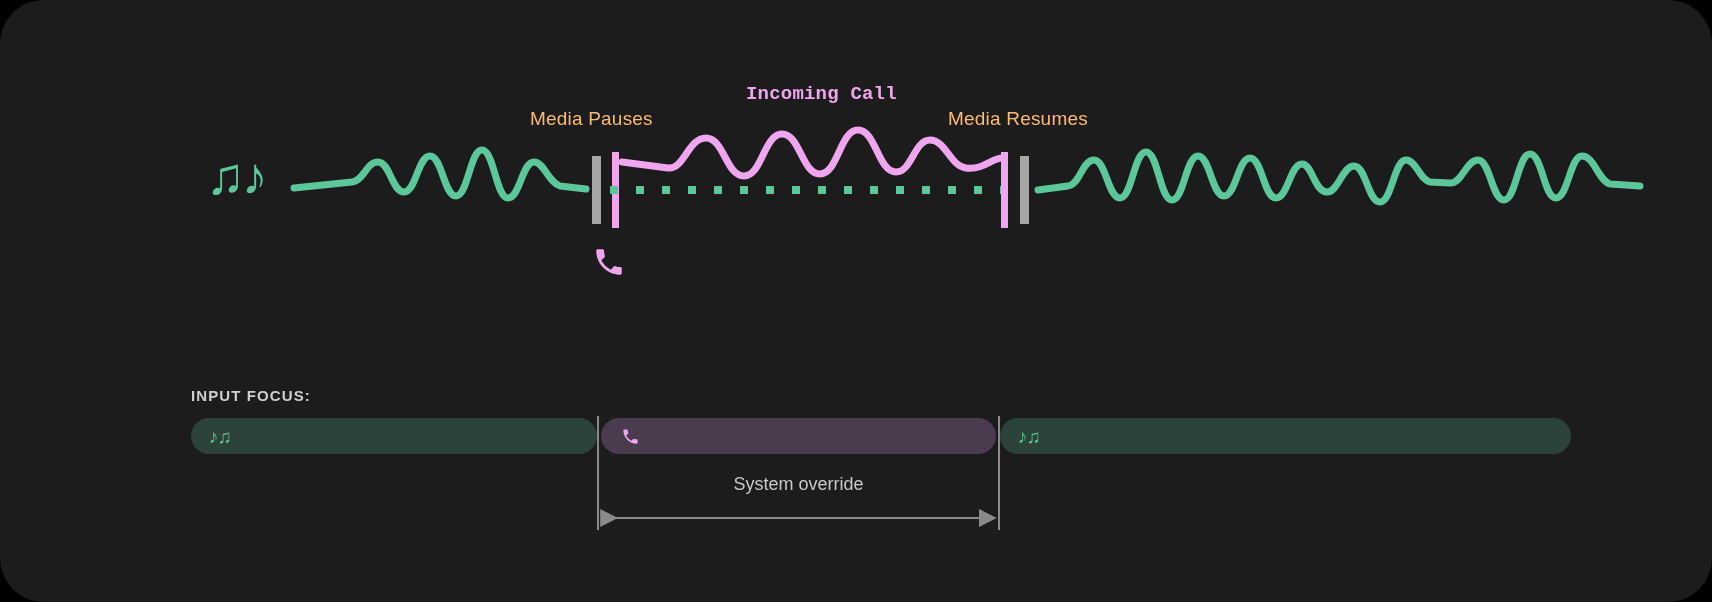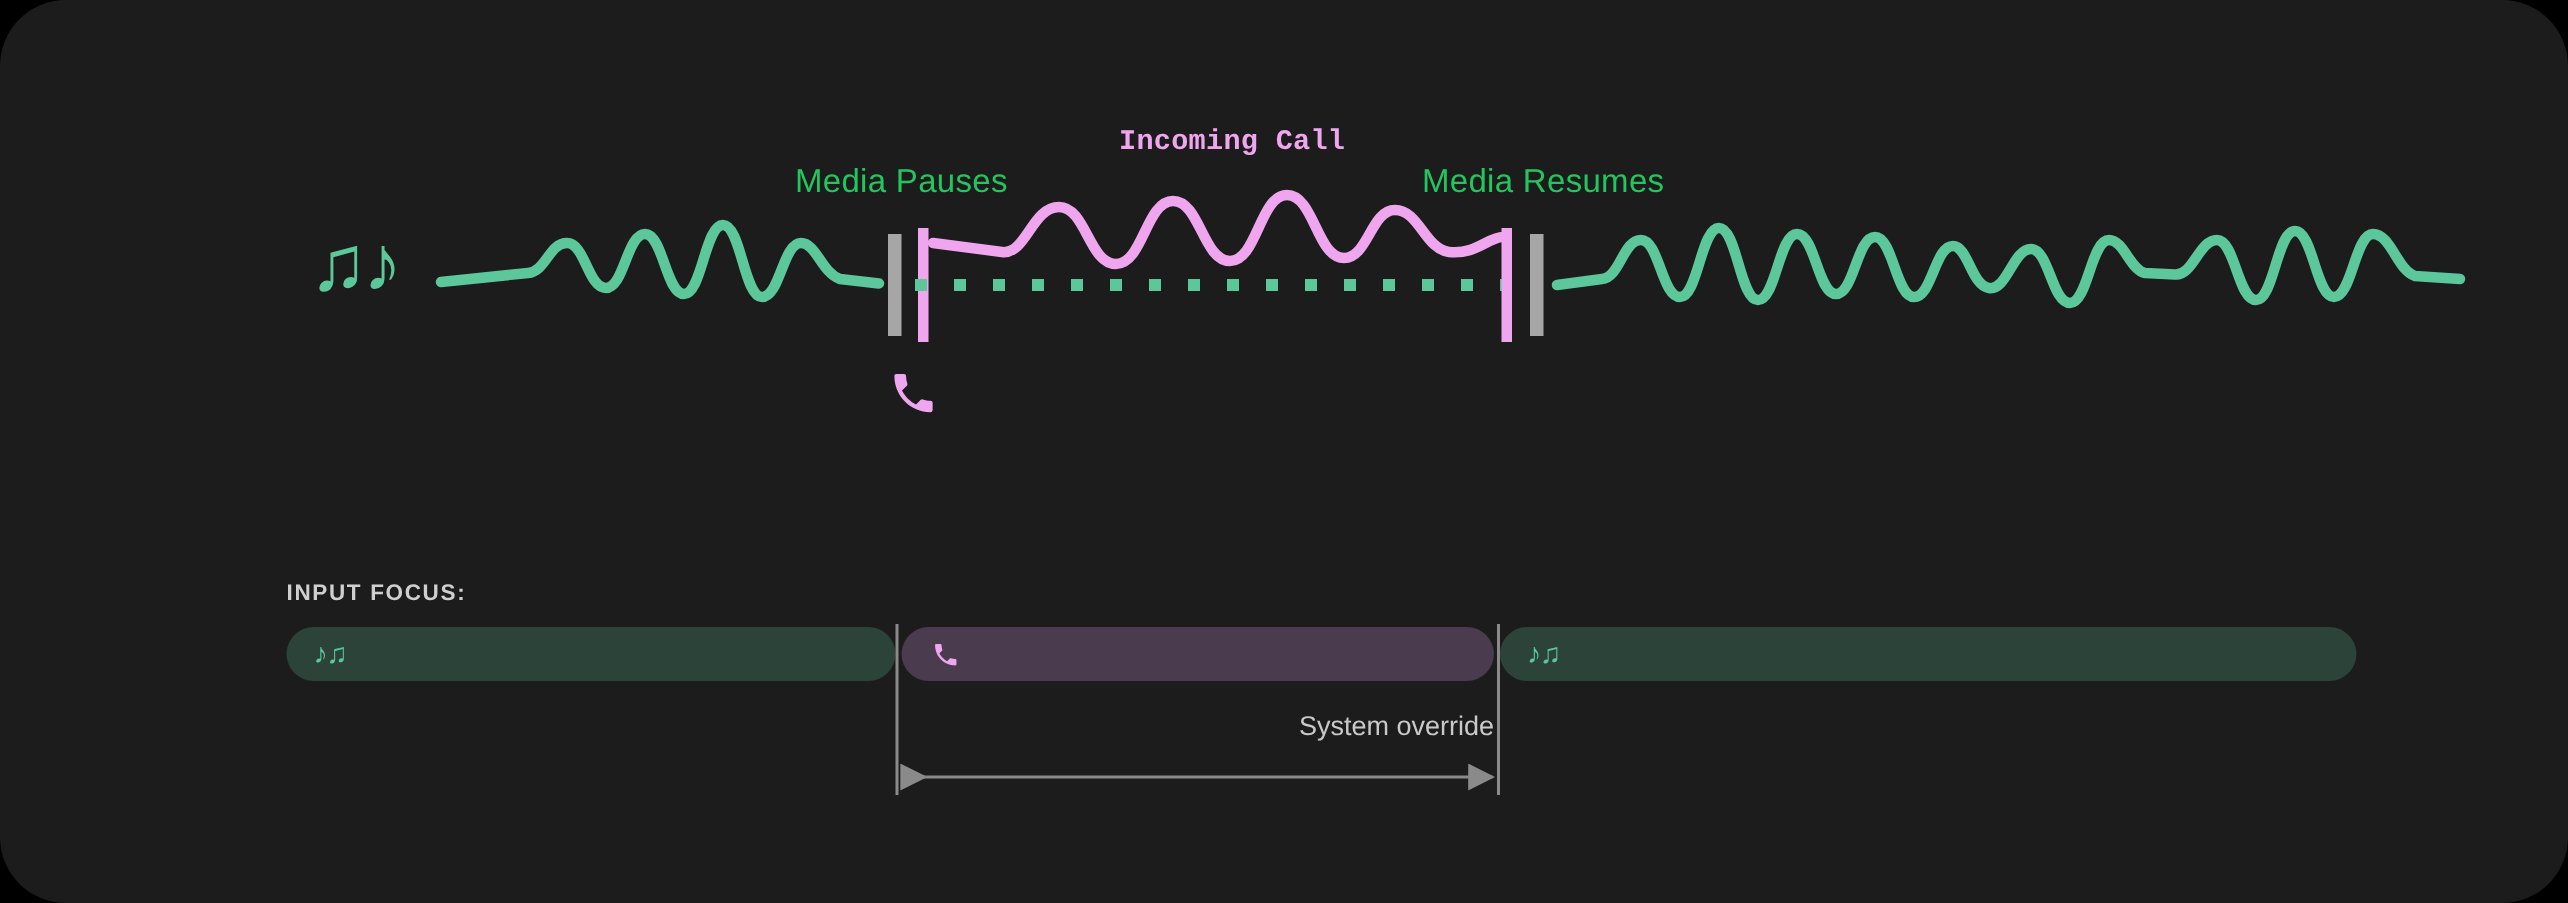--- a/index.html
+++ b/index.html
@@ -18,24 +18,24 @@
   }
 
   
   #timeline {
     position: absolute;
     left: 0; top: 0;
     width: 1712px; height: 330px;
   }
   .tl-label {
     position: absolute;
-    font-size: 22px;
+    font-size: 19px;
     letter-spacing: .2px;
     white-space: nowrap;
-    color: #22c55e;
+    color: #fdba74;
   }
   #label-media-pauses  { left: 530px;  top: 108px; }
   #label-media-resumes { left: 948px;  top: 108px; }
   #label-incoming-call {
     left: 746px; top: 83px;
     color: #f0a6ee;
     font-weight: bold;
     font-size: 19px;
     font-family: Liberation Mono, monospace;
   }
@@ -88,21 +88,21 @@
     color: #5bc79a;
     letter-spacing: -1px;
   }
   .bar-phone-icon { margin-left: 20px; width: 19px; height: 19px; color: #f0a6ee; }
   .bar-phone-icon svg { width: 19px; height: 19px; display: block; }
 
   #override-label {
     position: absolute;
     left: 601px; width: 395px;
     top: 144px;
-    text-align: right;
+    text-align: center;
     font-size: 18px;
     color: #c9c9c9;
   }
 
   #measure-svg { position: absolute; left: 0; top: 0; }
 </style>
 </head>
 <body>
 
 <div id="card">

